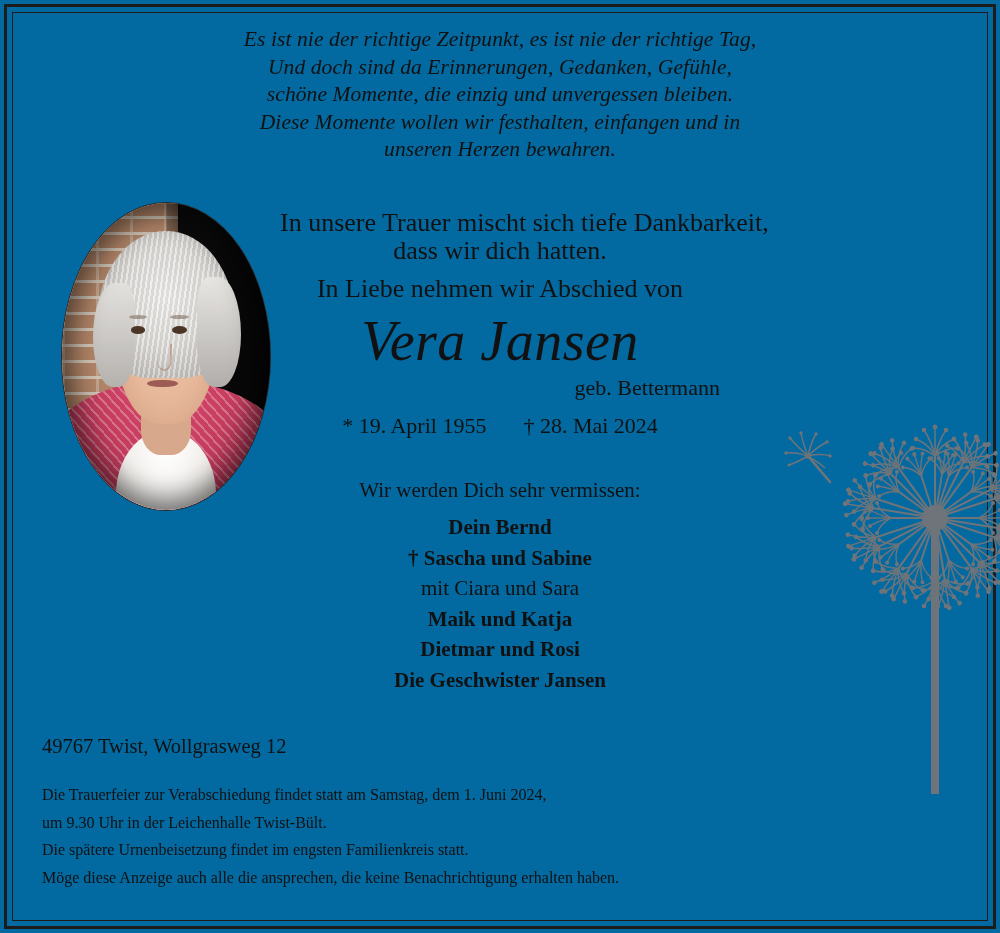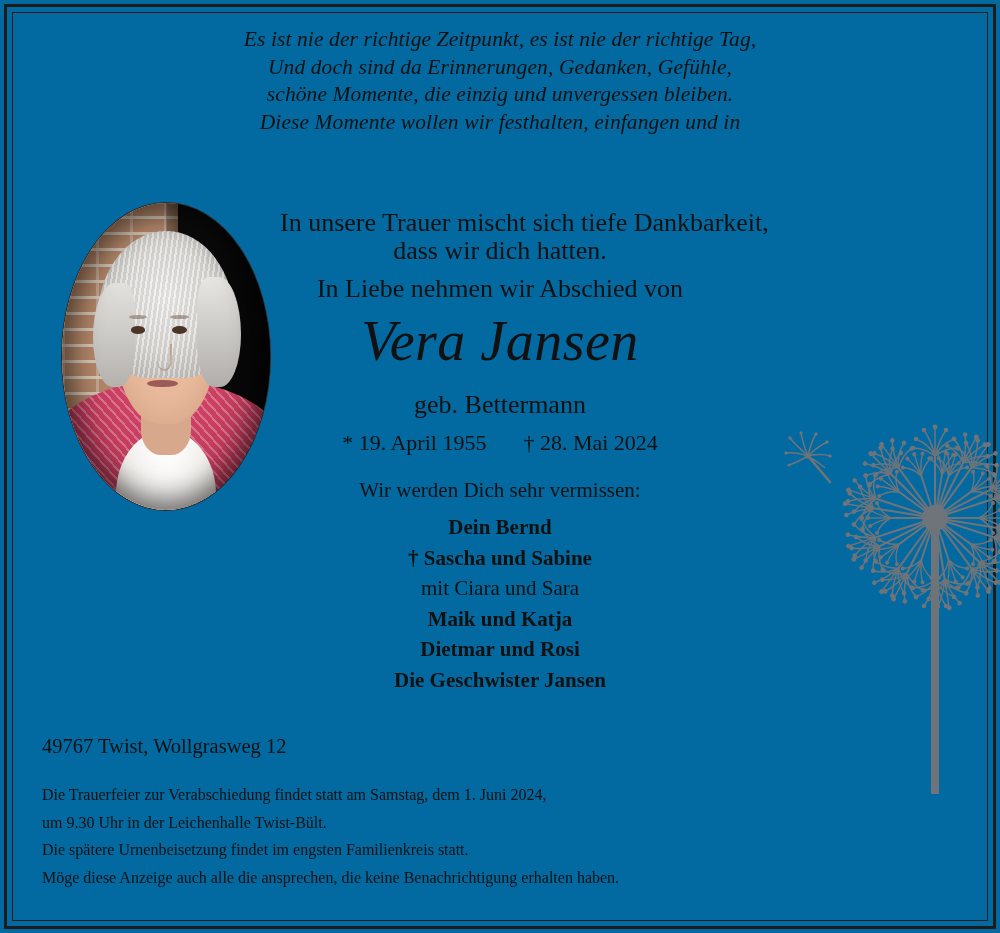--- a/index.html
+++ b/index.html
@@ -261,23 +261,24 @@
   }
   .lead-gap { height: 10px; }
   .name {
     font-style: italic;
     font-size: 56px;
     line-height: 64px;
     letter-spacing: 0.5px;
     margin-top: 6px;
   }
   .maiden {
-    font-size: 26px;
+    font-size: 22px;
     line-height: 26px;
-    margin-top: 19px;
+    margin-top: 2px;
+    text-align: right;
   }
   .dates {
     font-size: 22px;
     line-height: 30px;
     margin-top: 10px;
     white-space: nowrap;
   }
   .dates .sep { display: inline-block; width: 26px; }
 
   
@@ -339,20 +340,21 @@
   <div class="border-outer"></div>
   <div class="border-inner"></div>
 
   <div class="content">
 
     <div class="poem">
       <div>Es ist nie der richtige Zeitpunkt, es ist nie der richtige Tag,</div>
       <div>Und doch sind da Erinnerungen, Gedanken, Gefühle,</div>
       <div>schöne Momente, die einzig und unvergessen bleiben.</div>
       <div>Diese Momente wollen wir festhalten, einfangen und in</div>
+      <div>unseren Herzen bewahren.</div>
     </div>
 
     <div class="portrait">
       <div class="ph-scene">
         <div class="ph-brick"></div>
         <div class="ph-dark"></div>
         <div class="ph-body"></div>
         <div class="ph-collar"></div>
         <div class="ph-neck"></div>
         <div class="ph-face"></div>

